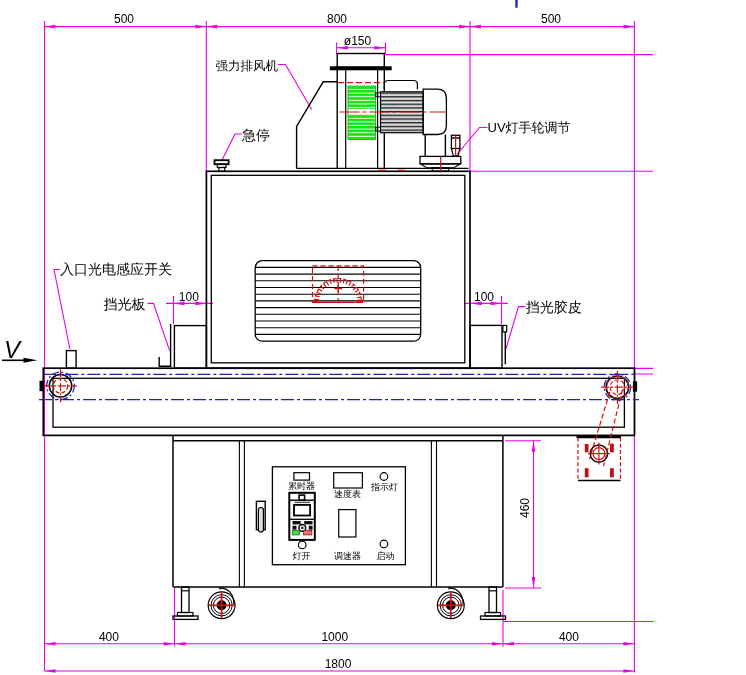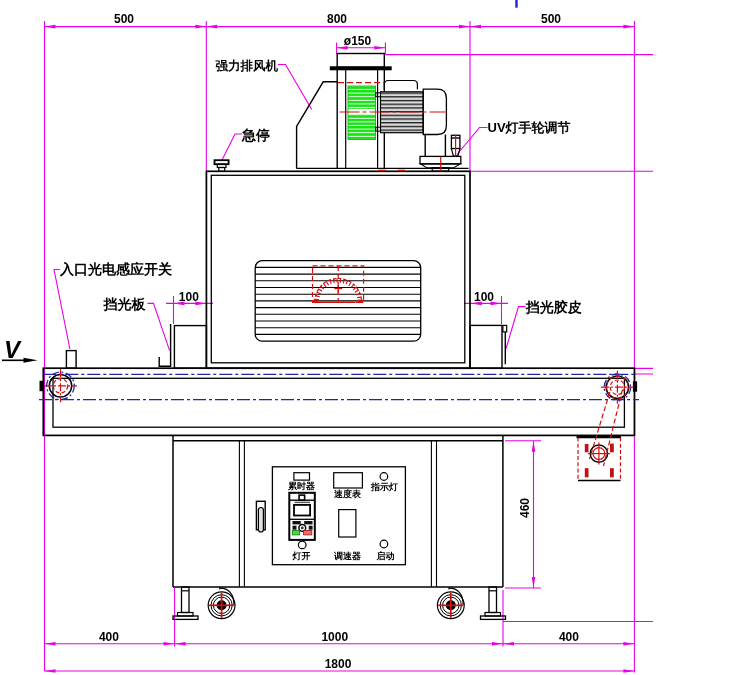--- a/index.html
+++ b/index.html
@@ -1,17 +1,17 @@
 <!DOCTYPE html>
 <html><head>
 <meta charset="utf-8">
 <style>
   html,body{margin:0;padding:0;background:#ffffff;}
   #page{position:relative;width:653px;height:675px;background:#ffffff;overflow:hidden;
-        font-family:"Liberation Sans", sans-serif;font-weight:bold;}
+        font-family:"Liberation Sans", sans-serif;}
   svg{position:absolute;left:0;top:0;}
   text{font-family:"Liberation Sans", sans-serif;fill:#000;}
 </style>
 </head>
 <body>
 <div id="page">
 <svg width="746" height="675" viewBox="0 0 746 675">
 <defs>
   <pattern id="greenhatch" width="4" height="3.6" patternUnits="userSpaceOnUse">
     <rect width="4" height="3.6" fill="#16e216"></rect>

